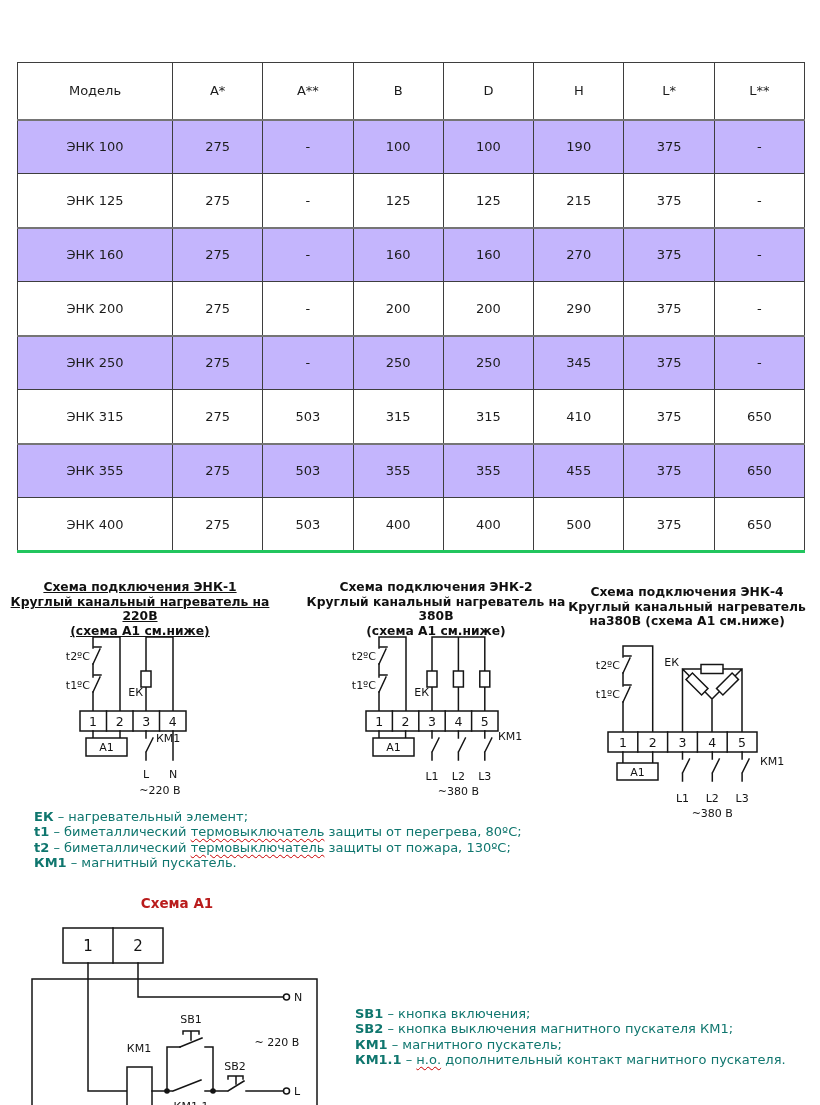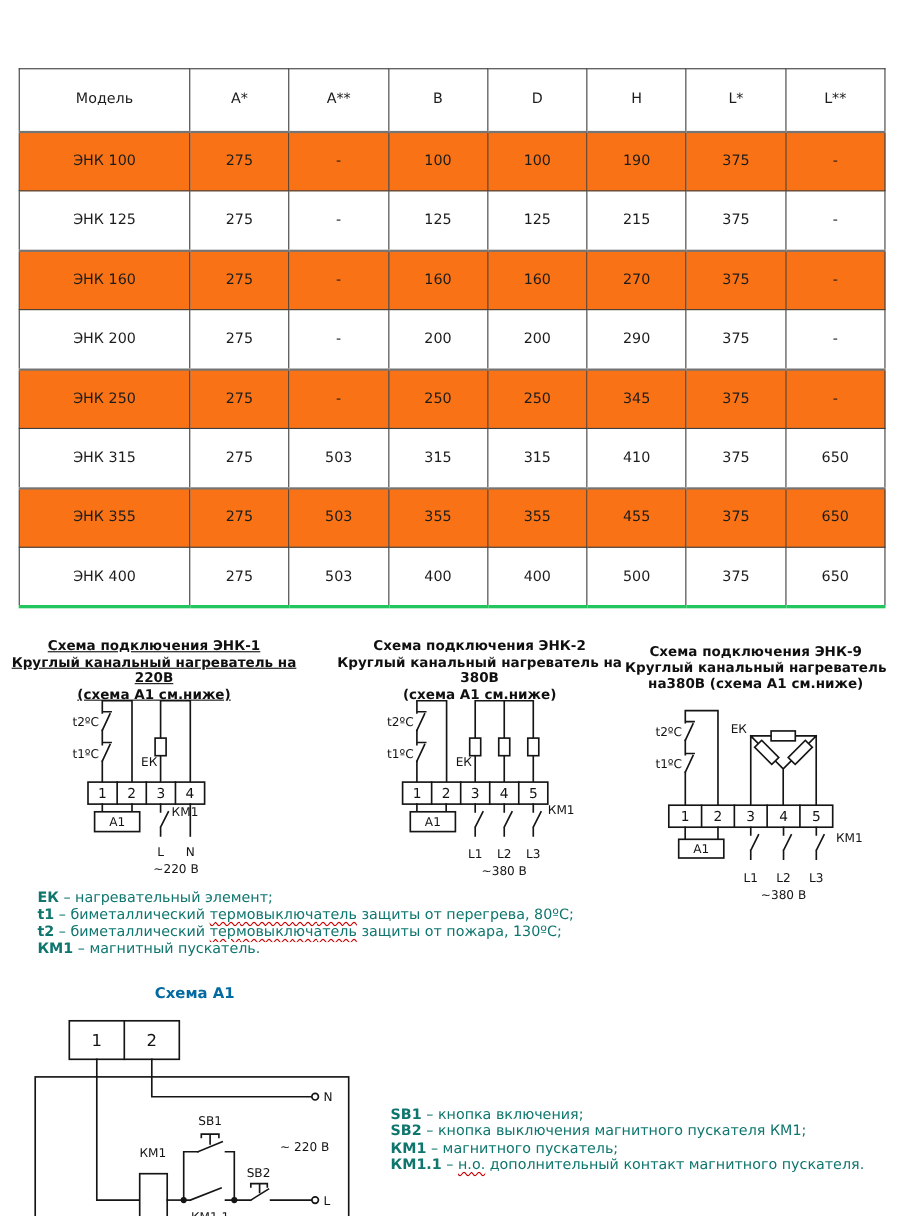--- a/index.html
+++ b/index.html
@@ -6,36 +6,36 @@
   .page { position:relative; width:820px; height:1105px; background:#ffffff; overflow:hidden;
           font-family:"DejaVu Sans","Liberation Sans",sans-serif; color:#161616;margin-top:44px; }
 
   
   table.spec { position:absolute; left:17px; top:18px; width:788px;
                border-collapse:collapse; table-layout:fixed; }
   .spec th, .spec td { border:1px solid #3e3e3e; text-align:center; vertical-align:middle;
                        font-size:13px; font-weight:400; color:#1c1c1c; padding:0; background:#fff; }
   .spec thead tr { height:57px; }
   .spec tbody tr { height:54px; }
-  .spec tr.stripe td { background:#f97316; border-top:2px solid #757575; }
+  .spec tr.stripe td { background:#c4b5fd; border-top:2px solid #757575; }
   .spec tbody tr:last-child td { border-bottom:3px solid #22c55e; }
 
   
   .dtitle { position:absolute; text-align:center; font-weight:bold;
             font-size:12.3px; line-height:14.6px; color:#101010; }
 
   
   .legend { position:absolute; font-size:13px; line-height:15.3px; color:#0f766e; }
   .legend b { font-weight:bold; }
   .wavy { text-decoration-line:underline; text-decoration-style:wavy;
           text-decoration-color:#c80000; text-decoration-thickness:1px;
           text-underline-offset:2px; }
 
   .a1title { position:absolute; left:97px; top:851px; width:160px; text-align:center;
-             font-weight:bold; font-size:13.5px; color:#0369a1; }
+             font-weight:bold; font-size:13.5px; color:#b91c1c; }
 
   
   svg.diag { position:absolute; overflow:visible; }
   .ink  { stroke:#151515; stroke-width:1.5; fill:none; stroke-linecap:square; }
   .box  { fill:#ffffff; stroke:#151515; stroke-width:1.5; }
   .dot  { fill:#151515; stroke:none; }
   .term { fill:#ffffff; stroke:#151515; stroke-width:1.5; }
   text.lab { font-size:11px; fill:#141414; font-family:"DejaVu Sans","Liberation Sans",sans-serif; }
   text.num { font-size:12.5px; fill:#141414; font-family:"DejaVu Sans","Liberation Sans",sans-serif; }
   text.big { font-size:15px; fill:#141414; font-family:"DejaVu Sans","Liberation Sans",sans-serif; }
@@ -156,21 +156,21 @@
     <div>Схема подключения ЭНК-1</div>
     <div>Круглый канальный нагреватель на 220В</div>
     <div>(схема А1 см.ниже)</div>
   </div>
   <div class="dtitle" style="left:306px; top:536px; width:260px;">
     <div>Схема подключения ЭНК-2</div>
     <div>Круглый канальный нагреватель на 380В</div>
     <div>(схема А1 см.ниже)</div>
   </div>
   <div class="dtitle" style="left:562px; top:541px; width:250px;">
-    <div>Схема подключения ЭНК-9</div>
+    <div>Схема подключения ЭНК-4</div>
     <div>Круглый канальный нагреватель</div>
     <div>на380В (схема А1 см.ниже)</div>
   </div>
 
   <svg class="diag" style="left:40px; top:590px;" width="240" height="175" viewBox="0 0 240 175">
     <g>
       <path class="ink" d="M53,14 V3 H80 V77 M53,30 V43 M53,58 V77"></path>
       <path class="ink" d="M53,30 L60,15 M54,13 H61"></path>
       <path class="ink" d="M53,58 L60,43 M54,41 H61"></path>
     </g>

